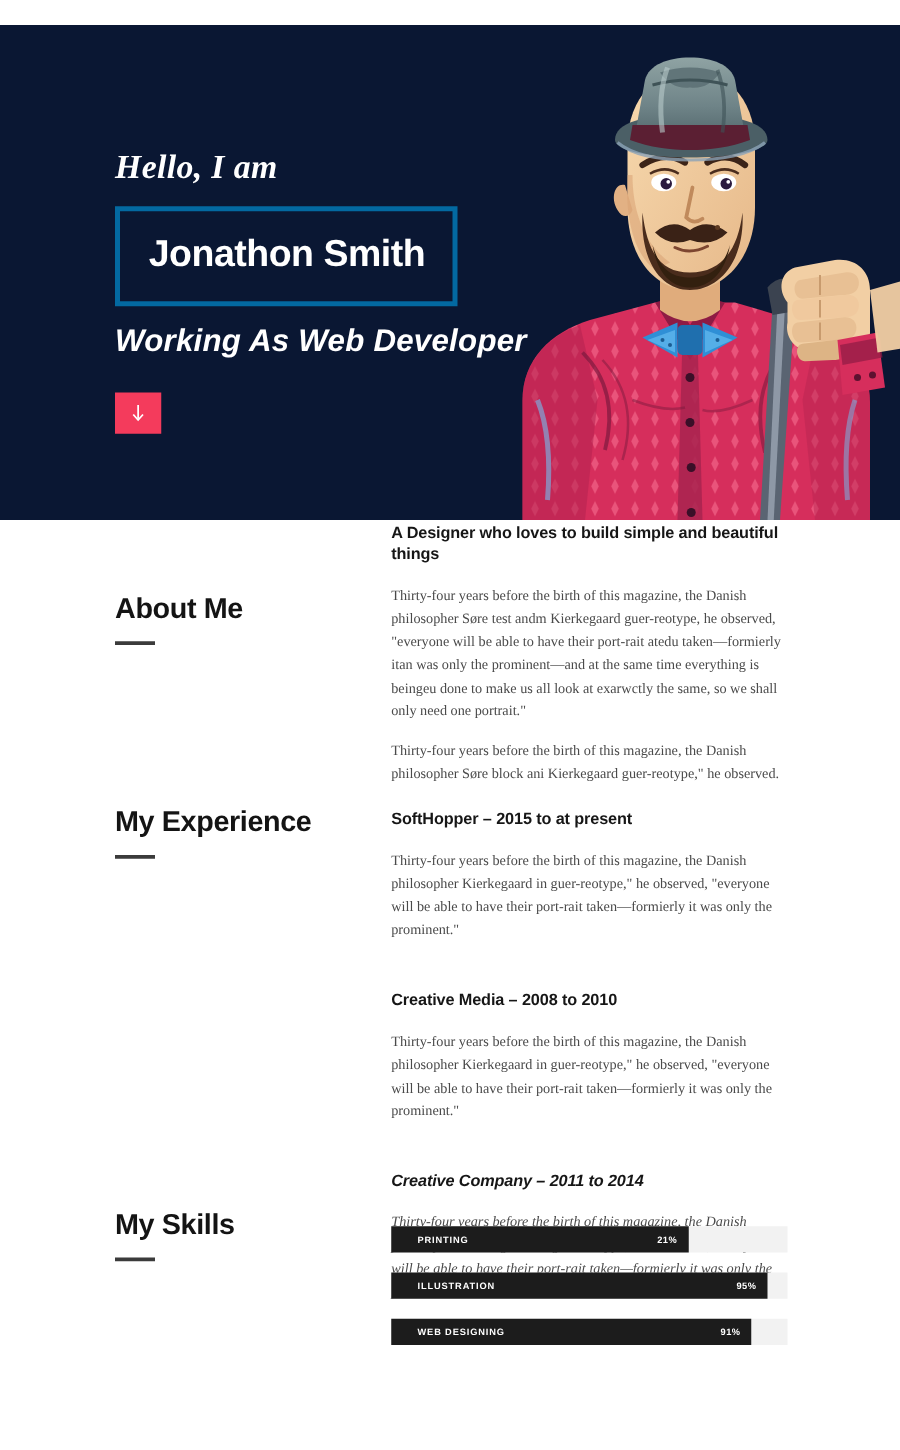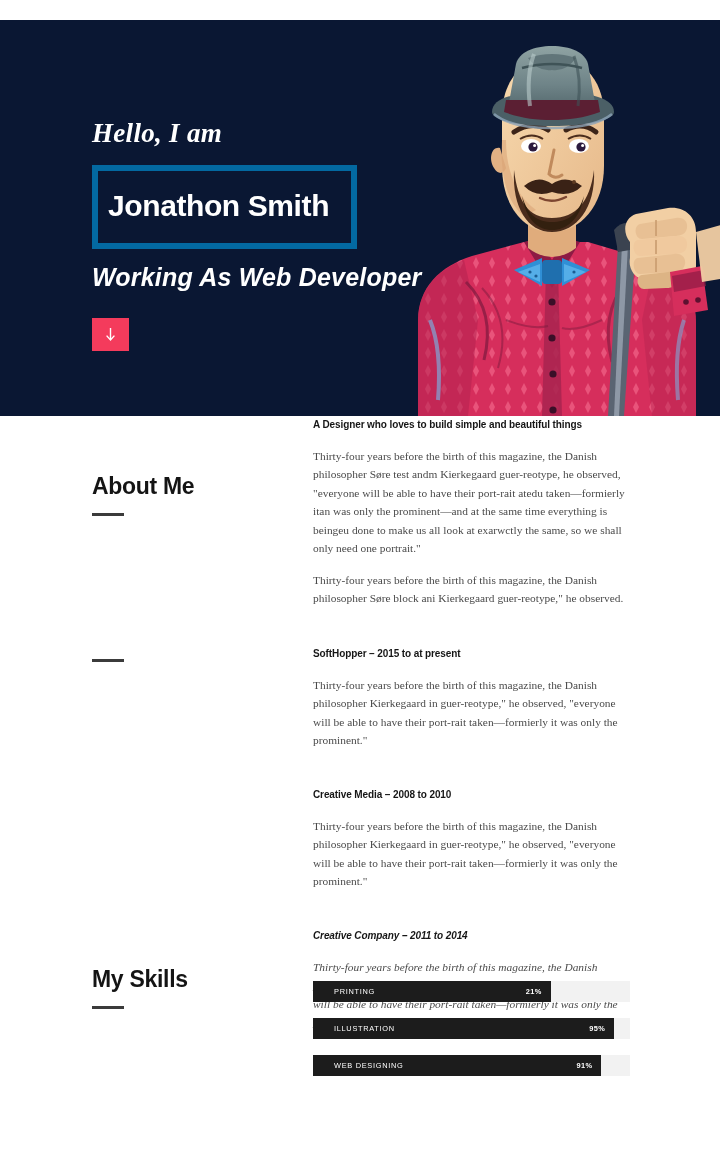--- a/index.html
+++ b/index.html
@@ -24,22 +24,22 @@
     z-index:5;
   }
   .hello {
     font-family:"Liberation Serif", serif;
     font-style:italic; font-weight:bold;
     font-size:27px; color:#ffffff;
     letter-spacing:0.3px;
     margin-bottom:16px;
   }
   .name-box {
-    border:6px solid #0369a1;
-    padding:18px 22px 20px 10px;
+    border:4px solid #0369a1;
+    padding:18px 22px 20px 23px;
     display:inline-block;
     margin-bottom:14px;
   }
   .name-text {
     font-size:30px; font-weight:bold;
     color:#ffffff; letter-spacing:-0.4px;
     white-space:nowrap;
   }
   .working {
     font-family:Liberation Sans, sans-serif;
@@ -81,21 +81,21 @@
   .sec-rule {
     width:32px; height:3px; background:#3b3b3b;
     margin-top:14px;
   }
   .sec-right {
     margin-left:313px;
     width:317px;
     padding-top:2px;
   }
   .sub-title {
-    font-size:10px; font-weight:bold;
+    font-size:13px; font-weight:bold;
     color:#161616; letter-spacing:-0.1px;
     margin-bottom:16px;
     line-height:1.3;
   }
   .body-p {
     font-family:"Liberation Serif", serif;
     font-size:11.4px; color:#4a4a4a;
     line-height:1.62;
     margin-bottom:13px;
     text-align:left;
@@ -118,21 +118,21 @@
     background:#f2f2f2;
   }
   .skill-fill {
     position:absolute; left:0; top:0;
     height:21px; background:#1c1c1c;
     display:flex; align-items:center;
     justify-content:space-between;
     padding:0 9px;
   }
   .skill-name {
-    font-size:7.4px; font-weight:normal;
+    font-size:7.4px; font-weight:bold;
     color:#ffffff; letter-spacing:0.7px;
     white-space:nowrap;
     padding-left:12px;
   }
   .skill-pct {
     font-size:7.4px; font-weight:bold;
     color:#ffffff; letter-spacing:0.4px;
     white-space:nowrap;
   }
 </style>
@@ -291,20 +291,21 @@
       </div>
       <div class="sec-right">
         <div class="sub-title">A Designer who loves to build simple and beautiful things</div>
         <p class="body-p">Thirty-four years before the birth of this magazine, the Danish philosopher Søre test andm Kierkegaard guer-reotype, he observed, "everyone will be able to have their port-rait atedu taken—formierly itan was only the prominent—and at the same time everything is beingeu done to make us all look at exarwctly the same, so we shall only need one portrait."</p>
         <p class="body-p">Thirty-four years before the birth of this magazine, the Danish philosopher Søre  block ani Kierkegaard guer-reotype," he observed.</p>
       </div>
     </section>
 
     <section class="section" id="experience" style="padding-top:58px; height:320px;">
       <div class="sec-left" style="top:58px;">
+        <div class="sec-title">My Experience</div>
         <div class="sec-rule"></div>
       </div>
       <div class="sec-right">
         <div class="exp-item">
           <div class="sub-title">SoftHopper – 2015 to at present</div>
           <p class="body-p">Thirty-four years before the birth of this magazine, the Danish philosopher Kierkegaard in guer-reotype," he observed, "everyone will be able to have their port-rait taken—formierly it was only the prominent."</p>
         </div>
         <div class="exp-item">
           <div class="sub-title">Creative Media – 2008 to 2010</div>
           <p class="body-p">Thirty-four years before the birth of this magazine, the Danish philosopher Kierkegaard in guer-reotype," he observed, "everyone will be able to have their port-rait taken—formierly it was only the prominent."</p>

